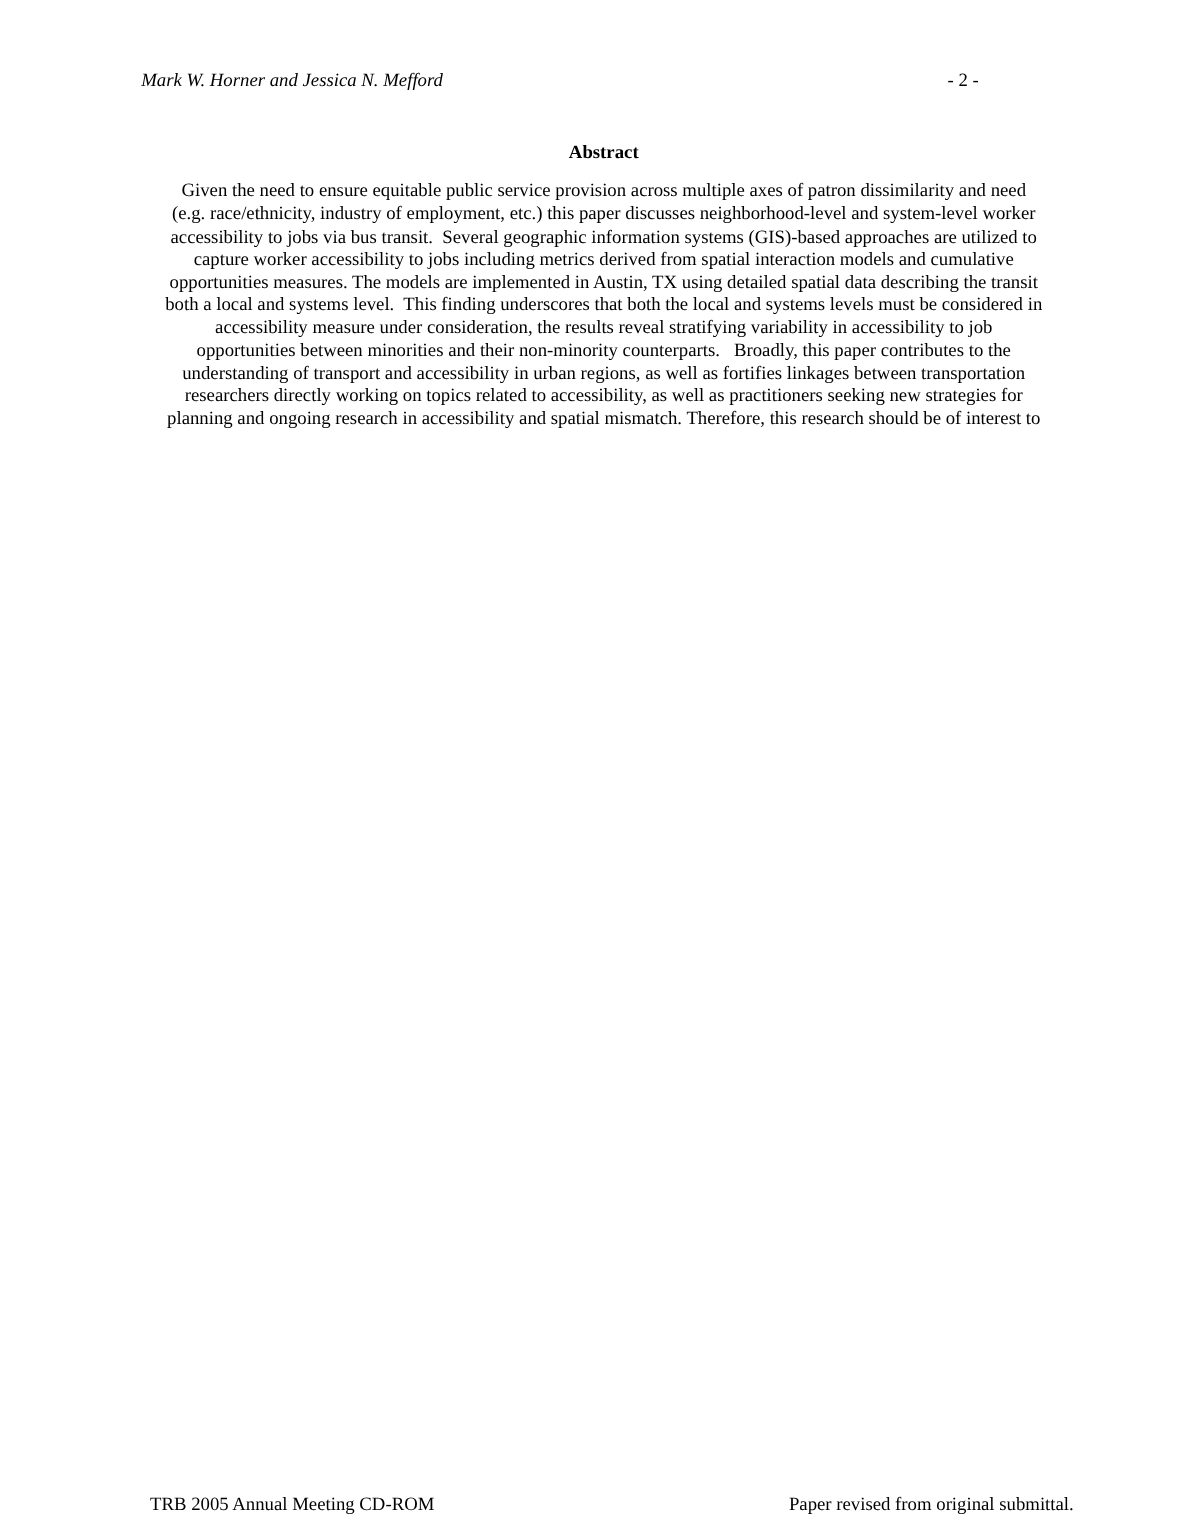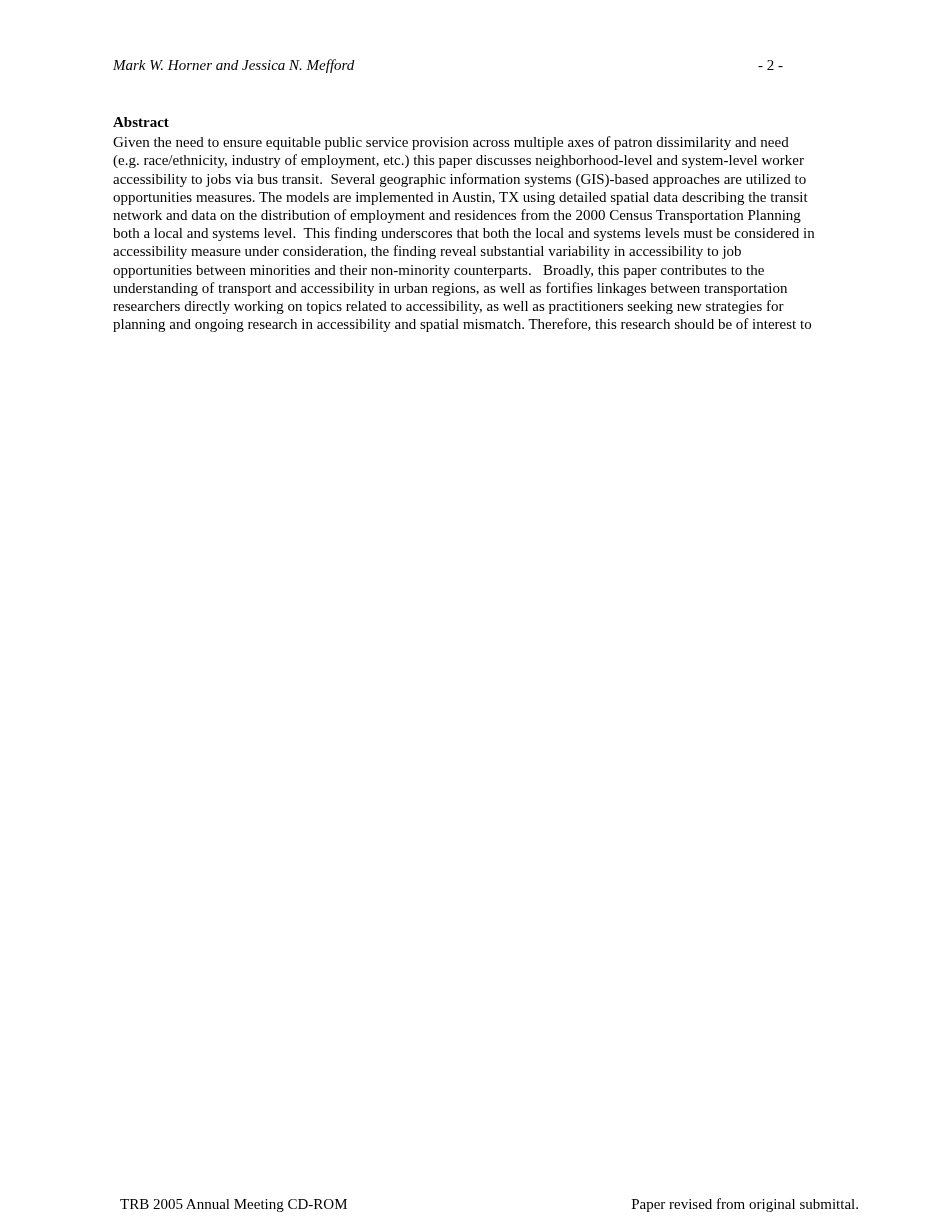--- a/index.html
+++ b/index.html
@@ -9,20 +9,21 @@
   }
   .page {
     position: relative;
     width: 952px;
     height: 1232px;
     background: #ffffff;
     color: #000000;
     font-family: "Liberation Serif", "DejaVu Serif", serif;
     font-size: 15px;
     overflow: hidden;
+    text-align: center;
   }
   .running-header {
     position: absolute;
     top: 57px;
     left: 113px;
     right: 110px;
     height: 20px;
   }
   .running-header .authors {
     position: absolute;
@@ -39,21 +40,21 @@
   }
   .abstract-section {
     position: absolute;
     top: 113px;
     left: 113px;
     width: 740px;
   }
   .abstract-heading {
     font-weight: bold;
     line-height: 18.2px;
-    margin: 0 0 2px 0;
+    margin: 0 0 13px 0;
   }
   .abstract-body {
     line-height: 18.2px;
   }
   .abstract-body .line {
     white-space: pre-wrap;
   }
   .running-footer {
     position: absolute;
     left: 0;
@@ -84,24 +85,24 @@
     <span class="authors">Mark W. Horner and Jessica N. Mefford</span>
     <span class="page-number">- 2 -</span>
   </div>
 
   <div class="abstract-section">
     <div class="abstract-heading">Abstract</div>
     <div class="abstract-body">
       <div class="line">Given the need to ensure equitable public service provision across multiple axes of patron dissimilarity and need</div>
       <div class="line">(e.g. race/ethnicity, industry of employment, etc.) this paper discusses neighborhood-level and system-level worker</div>
       <div class="line">accessibility to jobs via bus transit.  Several geographic information systems (GIS)-based approaches are utilized to</div>
+      <div class="line">capture worker accessibility to jobs including metrics derived from spatial interaction models and cumulative</div>
       <div class="line">opportunities measures. The models are implemented in Austin, TX using detailed spatial data describing the transit</div>
-      <div class="line">network and data on the distribution of employment and residences from the 2000 Census Transportation Planning</div>
       <div class="line">both a local and systems level.  This finding underscores that both the local and systems levels must be considered in</div>
-      <div class="line">accessibility measure under consideration, the finding reveal substantial variability in accessibility to job</div>
+      <div class="line">accessibility measure under consideration, the results reveal stratifying variability in accessibility to job</div>
       <div class="line">opportunities between minorities and their non-minority counterparts.   Broadly, this paper contributes to the</div>
       <div class="line">understanding of transport and accessibility in urban regions, as well as fortifies linkages between transportation</div>
       <div class="line">researchers directly working on topics related to accessibility, as well as practitioners seeking new strategies for</div>
       <div class="line">planning and ongoing research in accessibility and spatial mismatch. Therefore, this research should be of interest to</div>
     </div>
   </div>
 
   <div class="running-footer">
     <span class="footer-left">TRB 2005 Annual Meeting CD-ROM</span>
     <span class="footer-right">Paper revised from original submittal.</span>

